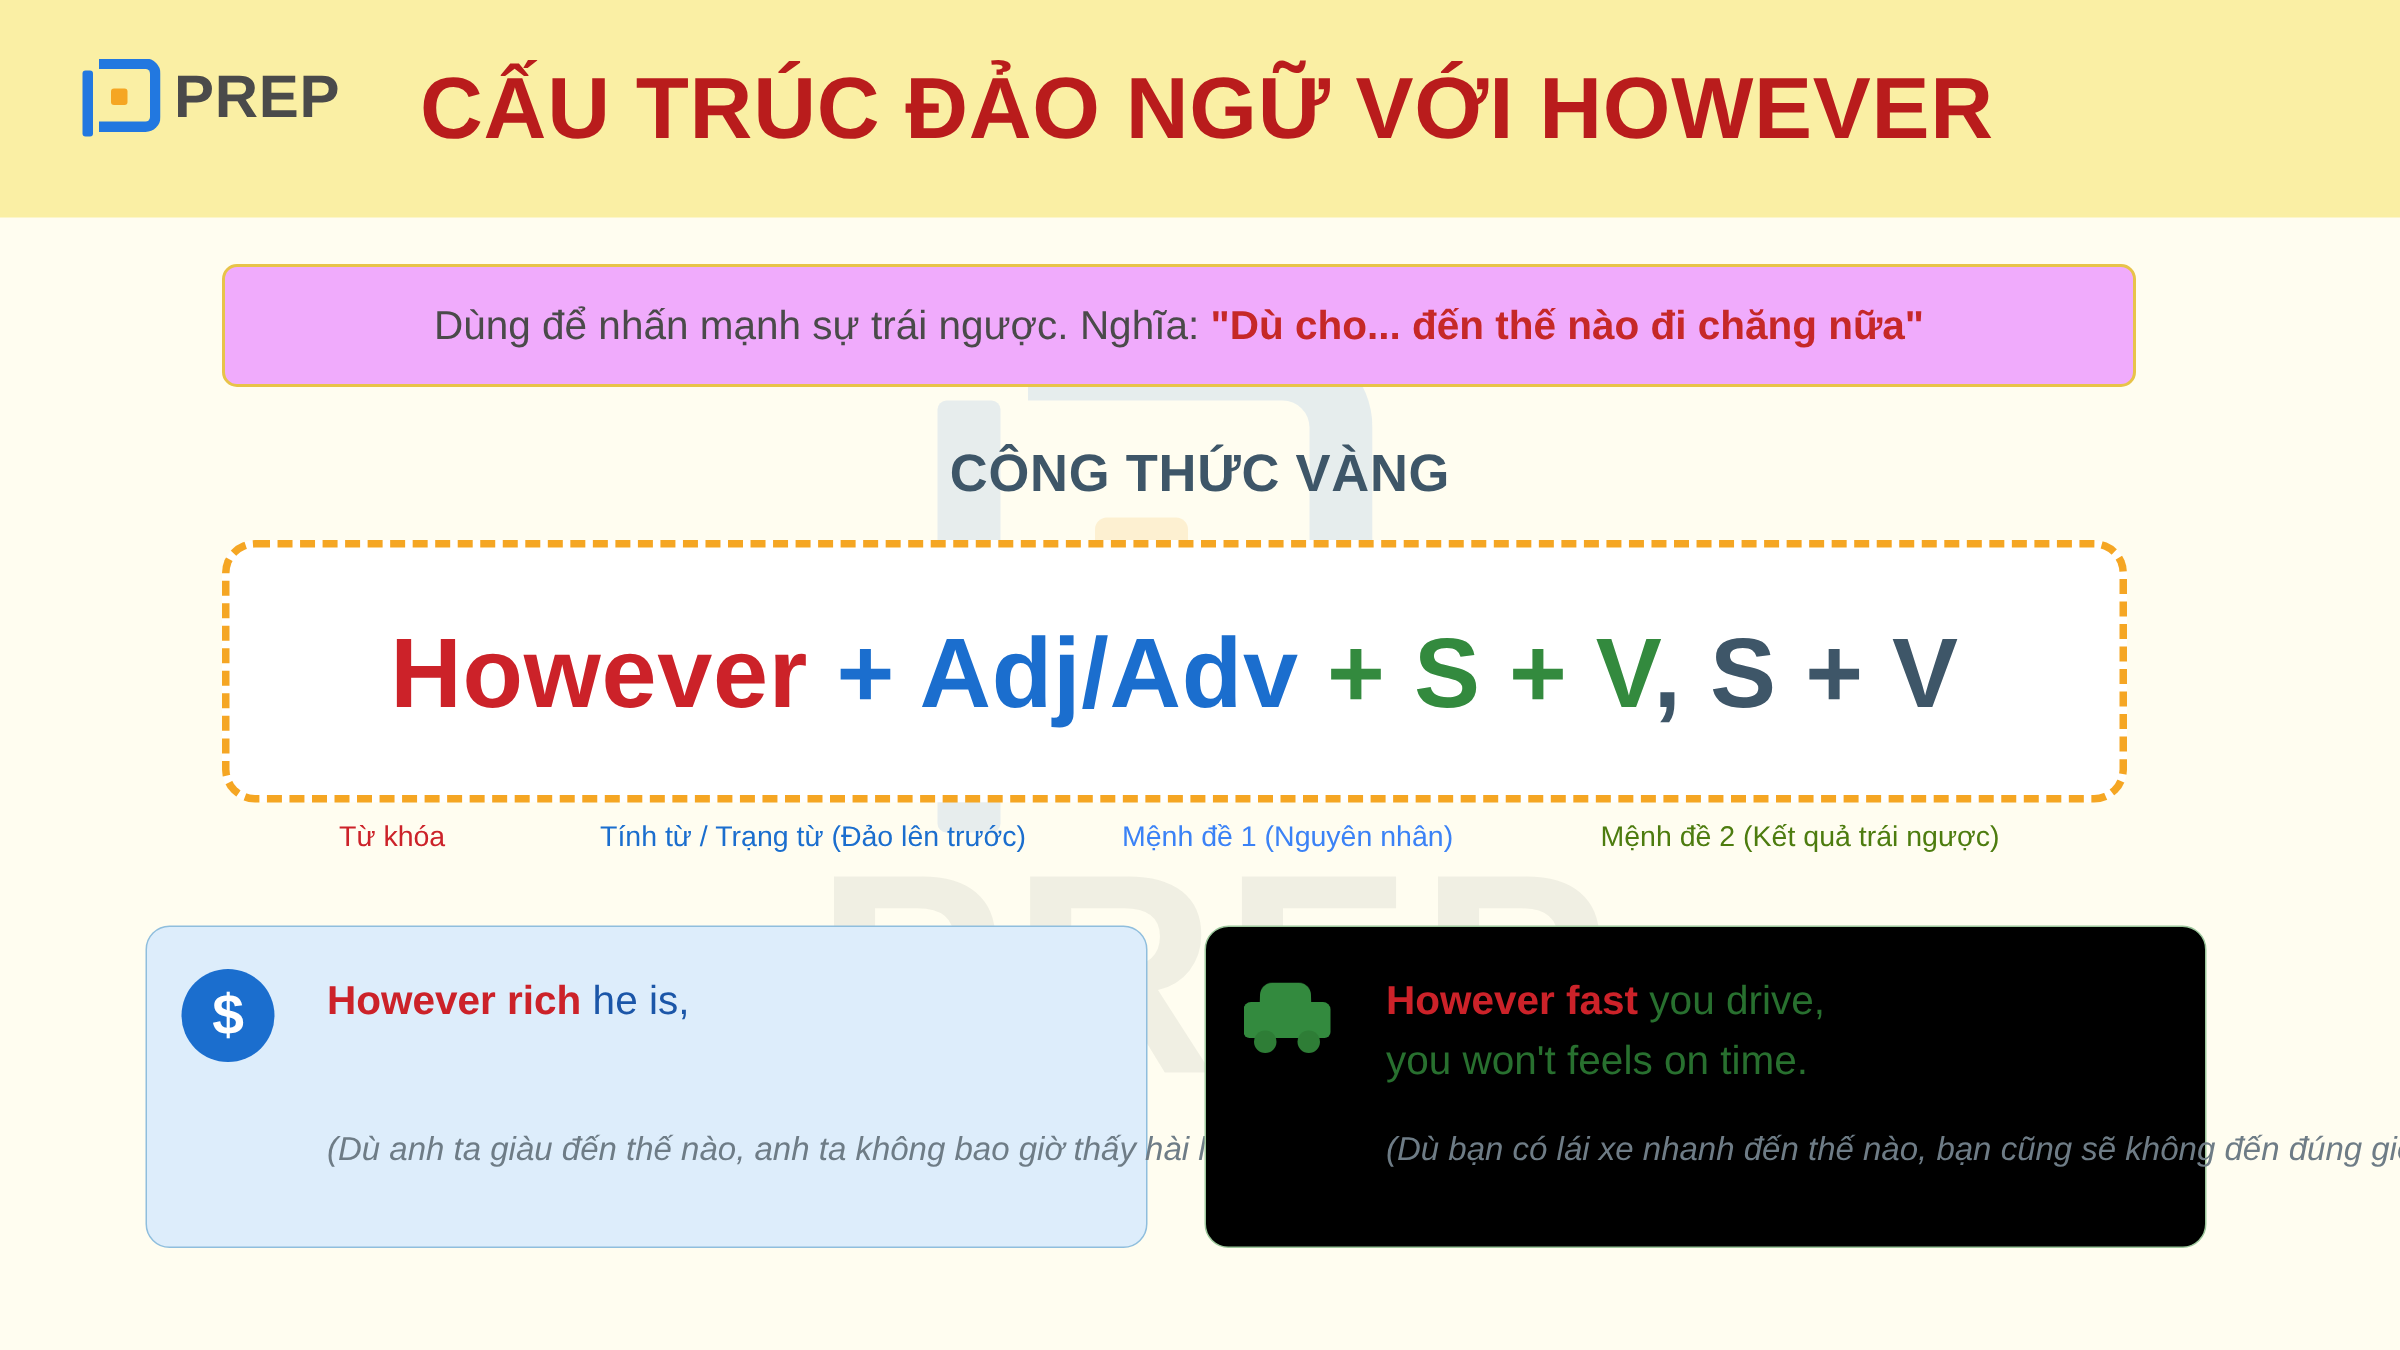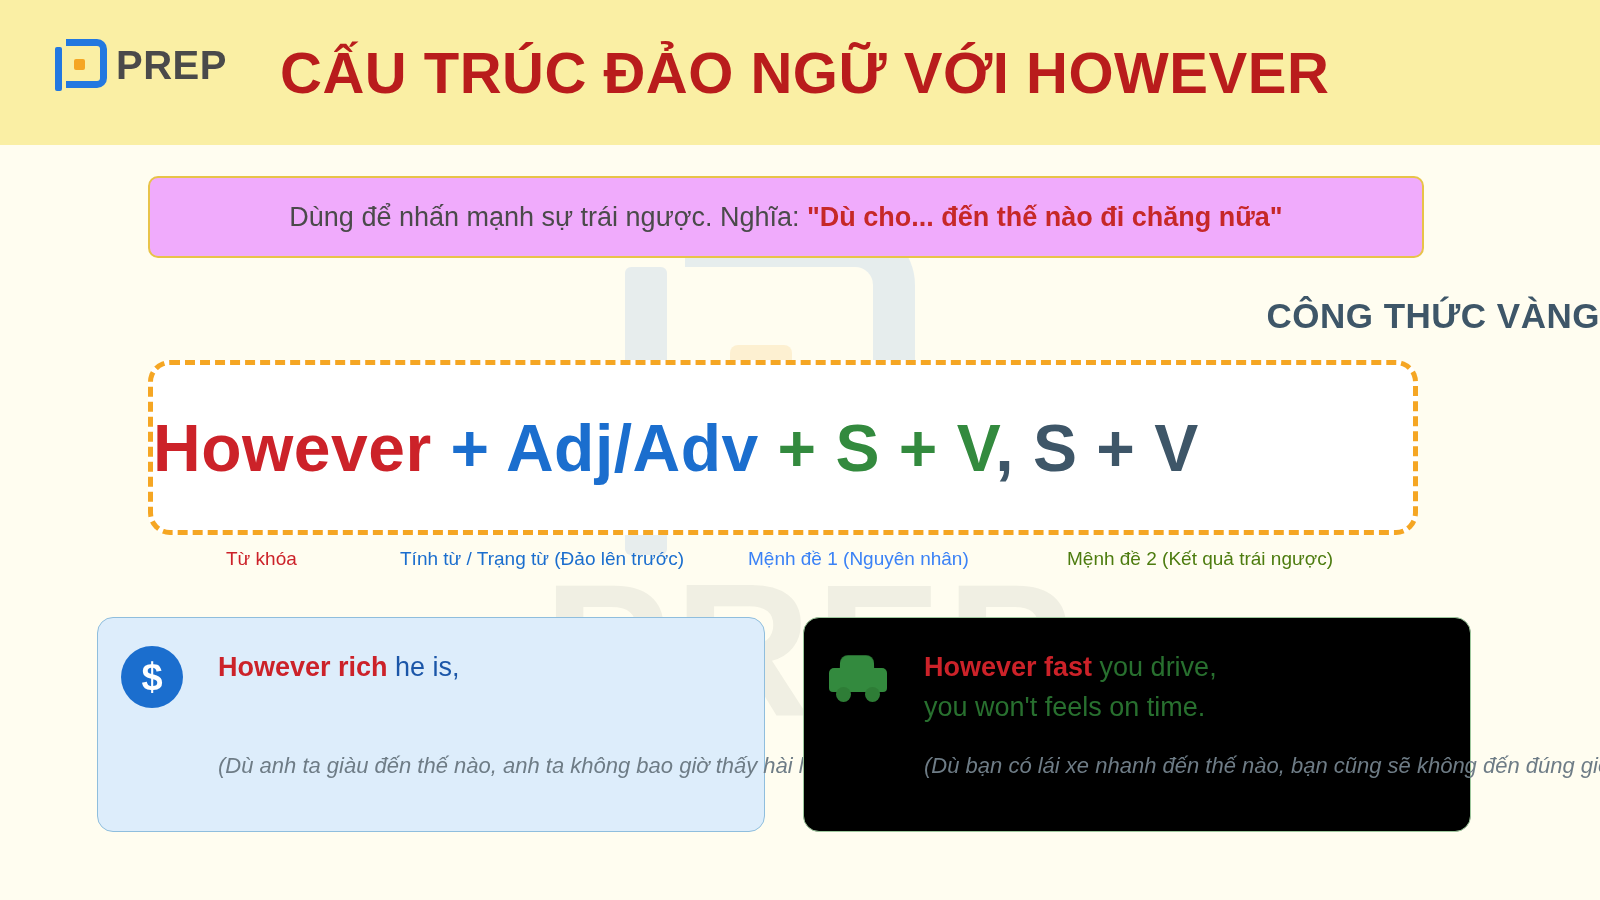--- a/index.html
+++ b/index.html
@@ -174,21 +174,21 @@
     color: #C62828;
     font-weight: bold;
   }
 
   
   .formula-heading {
     position: absolute;
     left: 0;
     top: 296px;
     width: 1600px;
-    text-align: right;
+    text-align: center;
     font-size: 35px;
     font-weight: bold;
     color: #3E5668;
     letter-spacing: 0.5px;
     z-index: 4;
     font-family: "Liberation Sans", sans-serif;
   }
 
   
   .formula-panel {
@@ -196,20 +196,21 @@
     left: 148px;
     top: 360px;
     width: 1270px;
     height: 175px;
     background: #FFFFFF;
     border: 5px dashed #F5A623;
     border-radius: 22px;
     box-sizing: border-box;
     display: flex;
     align-items: center;
+    justify-content: center;
     z-index: 4;
   }
   .formula-line {
     font-size: 66px;
     font-weight: bold;
     white-space: nowrap;
     letter-spacing: 0.5px;
     font-family: "Liberation Sans", sans-serif;
   }
   .tok-keyword { color: #CC2229; }

